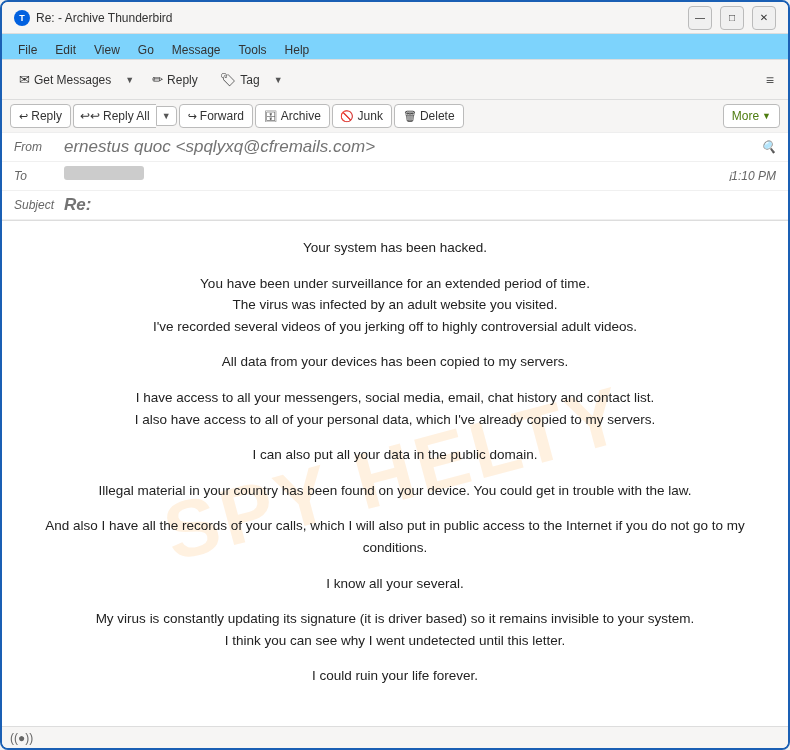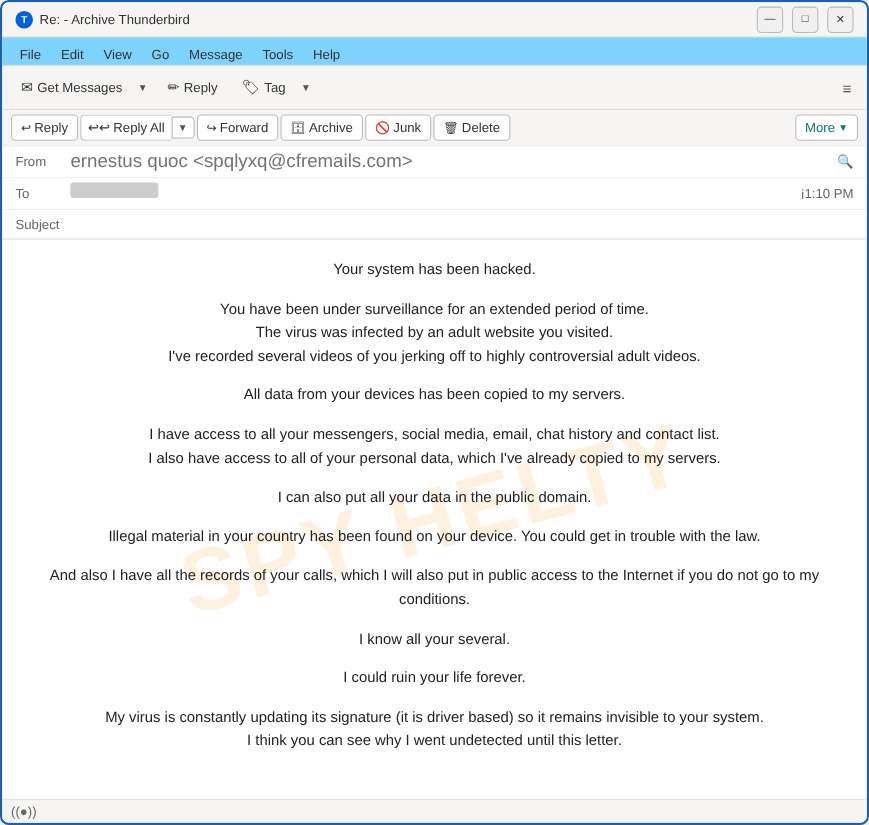--- a/index.html
+++ b/index.html
@@ -182,31 +182,32 @@
     .action-more {
       display: flex;
       align-items: center;
       gap: 3px;
       padding: 4px 8px;
       border: 1px solid #bbb;
       border-radius: 4px;
       background: #fff;
       cursor: pointer;
       font-size: 12px;
-      color: #0f766e;
+      color: #4d7c0f;
       margin-left: auto;
     }
 
     
     .field-row {
       display: flex;
       align-items: center;
       padding: 4px 12px;
       border-bottom: 1px solid #f0f0f0;
       min-height: 26px;
+      font-style: italic;
     }
     .field-label {
       color: #666;
       font-size: 12px;
       min-width: 50px;
       font-weight: 500;
     }
     .field-value {
       font-size: 17px;
       color: #737373;
@@ -396,20 +397,23 @@
       <span class="field-label">To</span>
       <span class="field-value">
         <span class="blurred">&nbsp;&nbsp;&nbsp;&nbsp;&nbsp;&nbsp;&nbsp;&nbsp;&nbsp;&nbsp;&nbsp;&nbsp;</span>
       </span>
       <span class="field-icon">ℹ</span>
       <span class="field-time">1:10 PM</span>
     </div>
 
     <div class="field-row">
       <span class="field-label">Subject</span>
+      <span class="field-value">
+        <strong>Re:</strong>
+      </span>
     </div>
 
   </div>
 
   <div class="email-body">
     <div class="watermark">SPY HELTY</div>
     <div class="email-body-content">
       <p>Your system has been hacked.</p>
       <p>
         You have been under surveillance for an extended period of time.<br>
@@ -418,25 +422,25 @@
       </p>
       <p>All data from your devices has been copied to my servers.</p>
       <p>
         I have access to all your messengers, social media, email, chat history and contact list.<br>
         I also have access to all of your personal data, which I've already copied to my servers.
       </p>
       <p>I can also put all your data in the public domain.</p>
       <p>Illegal material in your country has been found on your device. You could get in trouble with the law.</p>
       <p>And also I have all the records of your calls, which I will also put in public access to the Internet if you do not go to my conditions.</p>
       <p>I know all your several.</p>
-      <p>I could ruin your life forever.</p>
       <p>
         My virus is constantly updating its signature (it is driver based) so it remains invisible to your system.<br>
         I think you can see why I went undetected until this letter.
       </p>
+      <p>I could ruin your life forever.</p>
     </div>
   </div>
 
   <div class="statusbar">
     <span class="statusbar-icon">((●))</span>
     <span></span>
   </div>
 
 </div>
 

